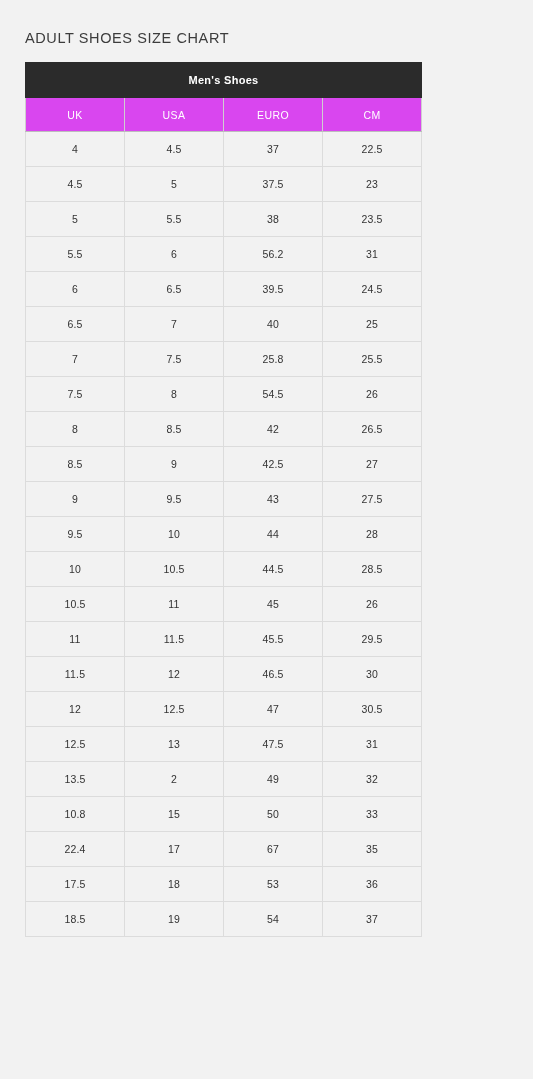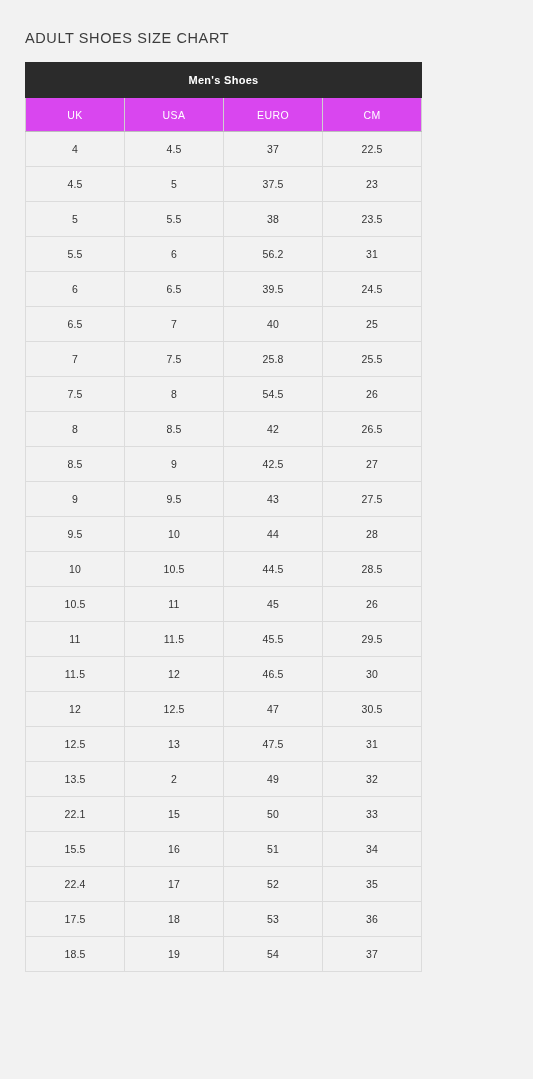--- a/index.html
+++ b/index.html
@@ -217,35 +217,29 @@
           <td>47.5</td>
           <td>31</td>
         </tr>
         <tr>
           <td>13.5</td>
           <td>2</td>
           <td>49</td>
           <td>32</td>
         </tr>
         <tr>
-          <td>22.1</td>
+          <td>10.8</td>
           <td>15</td>
           <td>50</td>
           <td>33</td>
         </tr>
         <tr>
-          <td>15.5</td>
-          <td>16</td>
-          <td>51</td>
-          <td>34</td>
-        </tr>
-        <tr>
           <td>22.4</td>
           <td>17</td>
-          <td>52</td>
+          <td>67</td>
           <td>35</td>
         </tr>
         <tr>
           <td>17.5</td>
           <td>18</td>
           <td>53</td>
           <td>36</td>
         </tr>
         <tr>
           <td>18.5</td>

